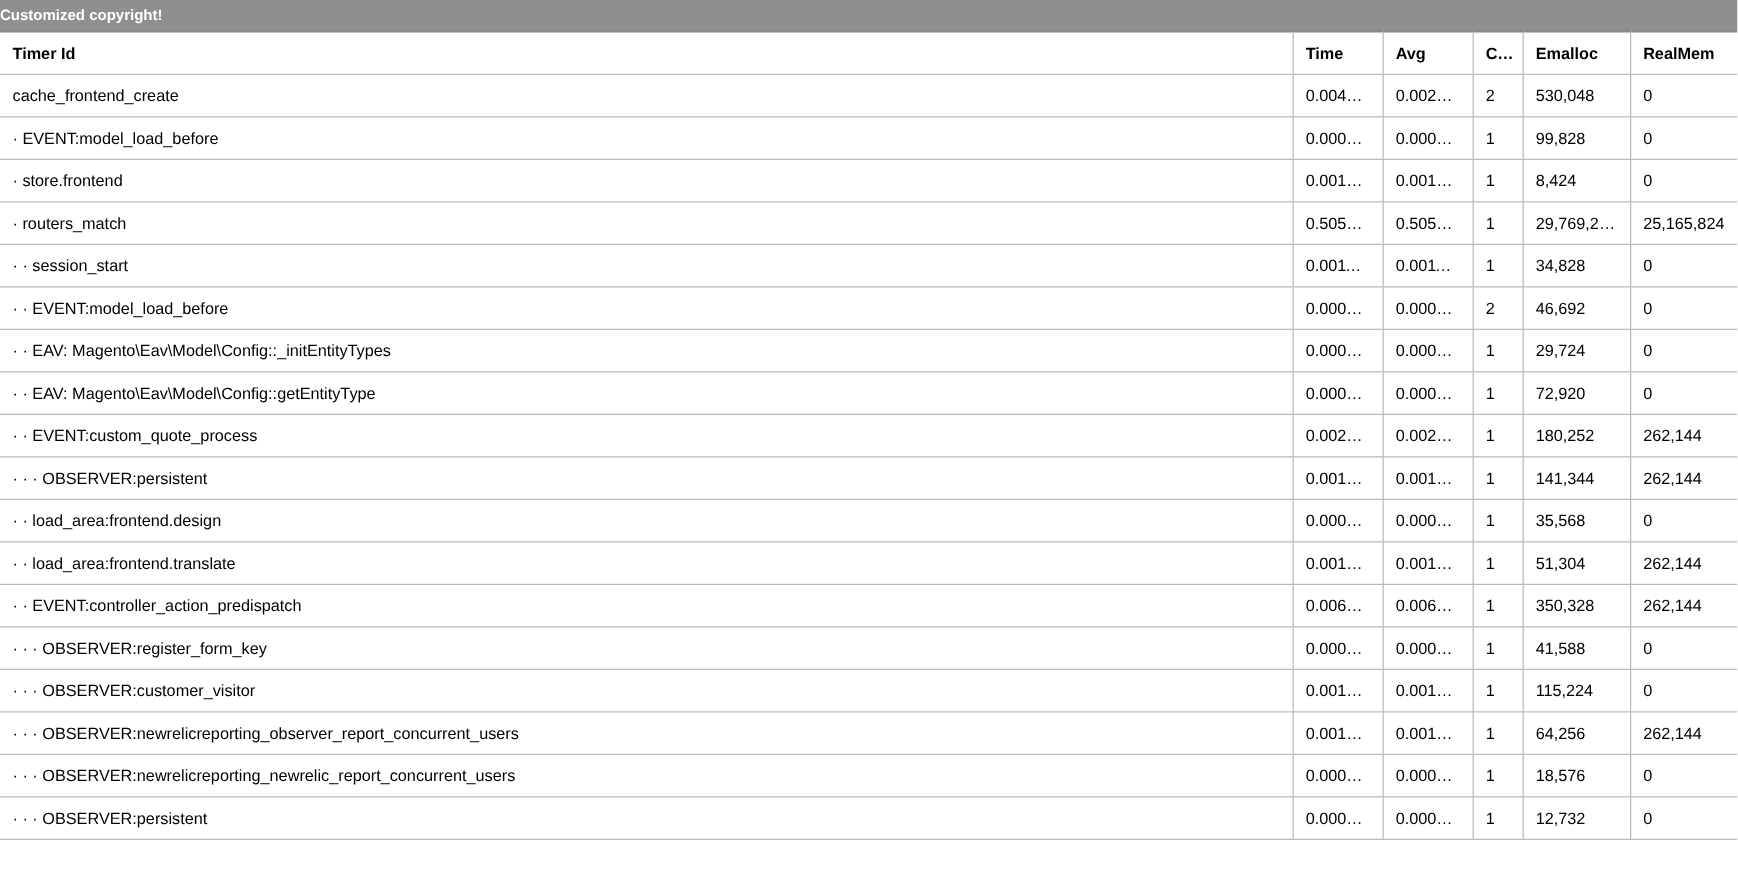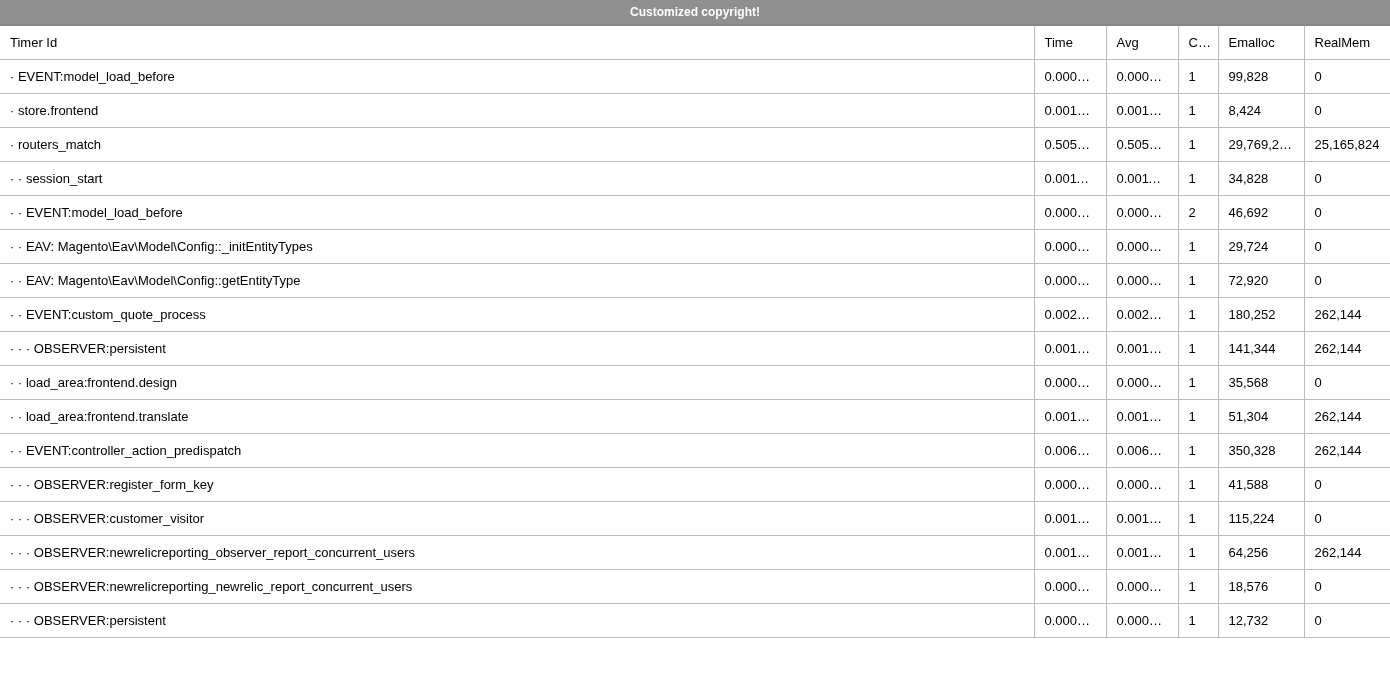--- a/index.html
+++ b/index.html
@@ -1,21 +1,21 @@
 <!DOCTYPE html>
 <html><head>
   <meta charset="utf-8">
   <style>
     * { box-sizing: border-box; margin: 0; padding: 0; }
     body { font-family: Arial, Helvetica, sans-serif; font-size: 13px; color: #000; background: #fff; }
 
     .banner {
       background: #8f8f8f;
       color: #fff;
-      text-align: center;
+      text-align: left;
       padding: 5px 0;
       font-size: 12px;
       font-weight: bold;
     }
 
     table {
       width: 100%;
       border-collapse: collapse;
       table-layout: fixed;
     }
@@ -23,21 +23,21 @@
     th, td {
       padding: 9px 10px;
       text-align: left;
       border: 1px solid #bbb;
       white-space: nowrap;
       overflow: hidden;
       text-overflow: ellipsis;
     }
 
     th {
-      font-weight: normal;
+      font-weight: bold;
       font-size: 13px;
       border-top: 2px solid #888;
     }
 
     td { font-size: 13px; }
 
     
     col.col-id   { }
     col.col-time { width: 72px; }
     col.col-avg  { width: 72px; }
@@ -70,20 +70,28 @@
       <th>Timer Id</th>
       <th>Time</th>
       <th>Avg</th>
       <th>Cnt</th>
       <th>Emalloc</th>
       <th>RealMem</th>
     </tr>
   </thead>
   <tbody id="rows">
       <tr>
+        <td>cache_frontend_create</td>
+        <td>0.004549</td>
+        <td>0.002275</td>
+        <td>2</td>
+        <td>530,048</td>
+        <td>0</td>
+      </tr>
+      <tr>
         <td>·  EVENT:model_load_before</td>
         <td>0.000750</td>
         <td>0.000750</td>
         <td>1</td>
         <td>99,828</td>
         <td>0</td>
       </tr>
       <tr>
         <td>·  store.frontend</td>
         <td>0.001510</td>

